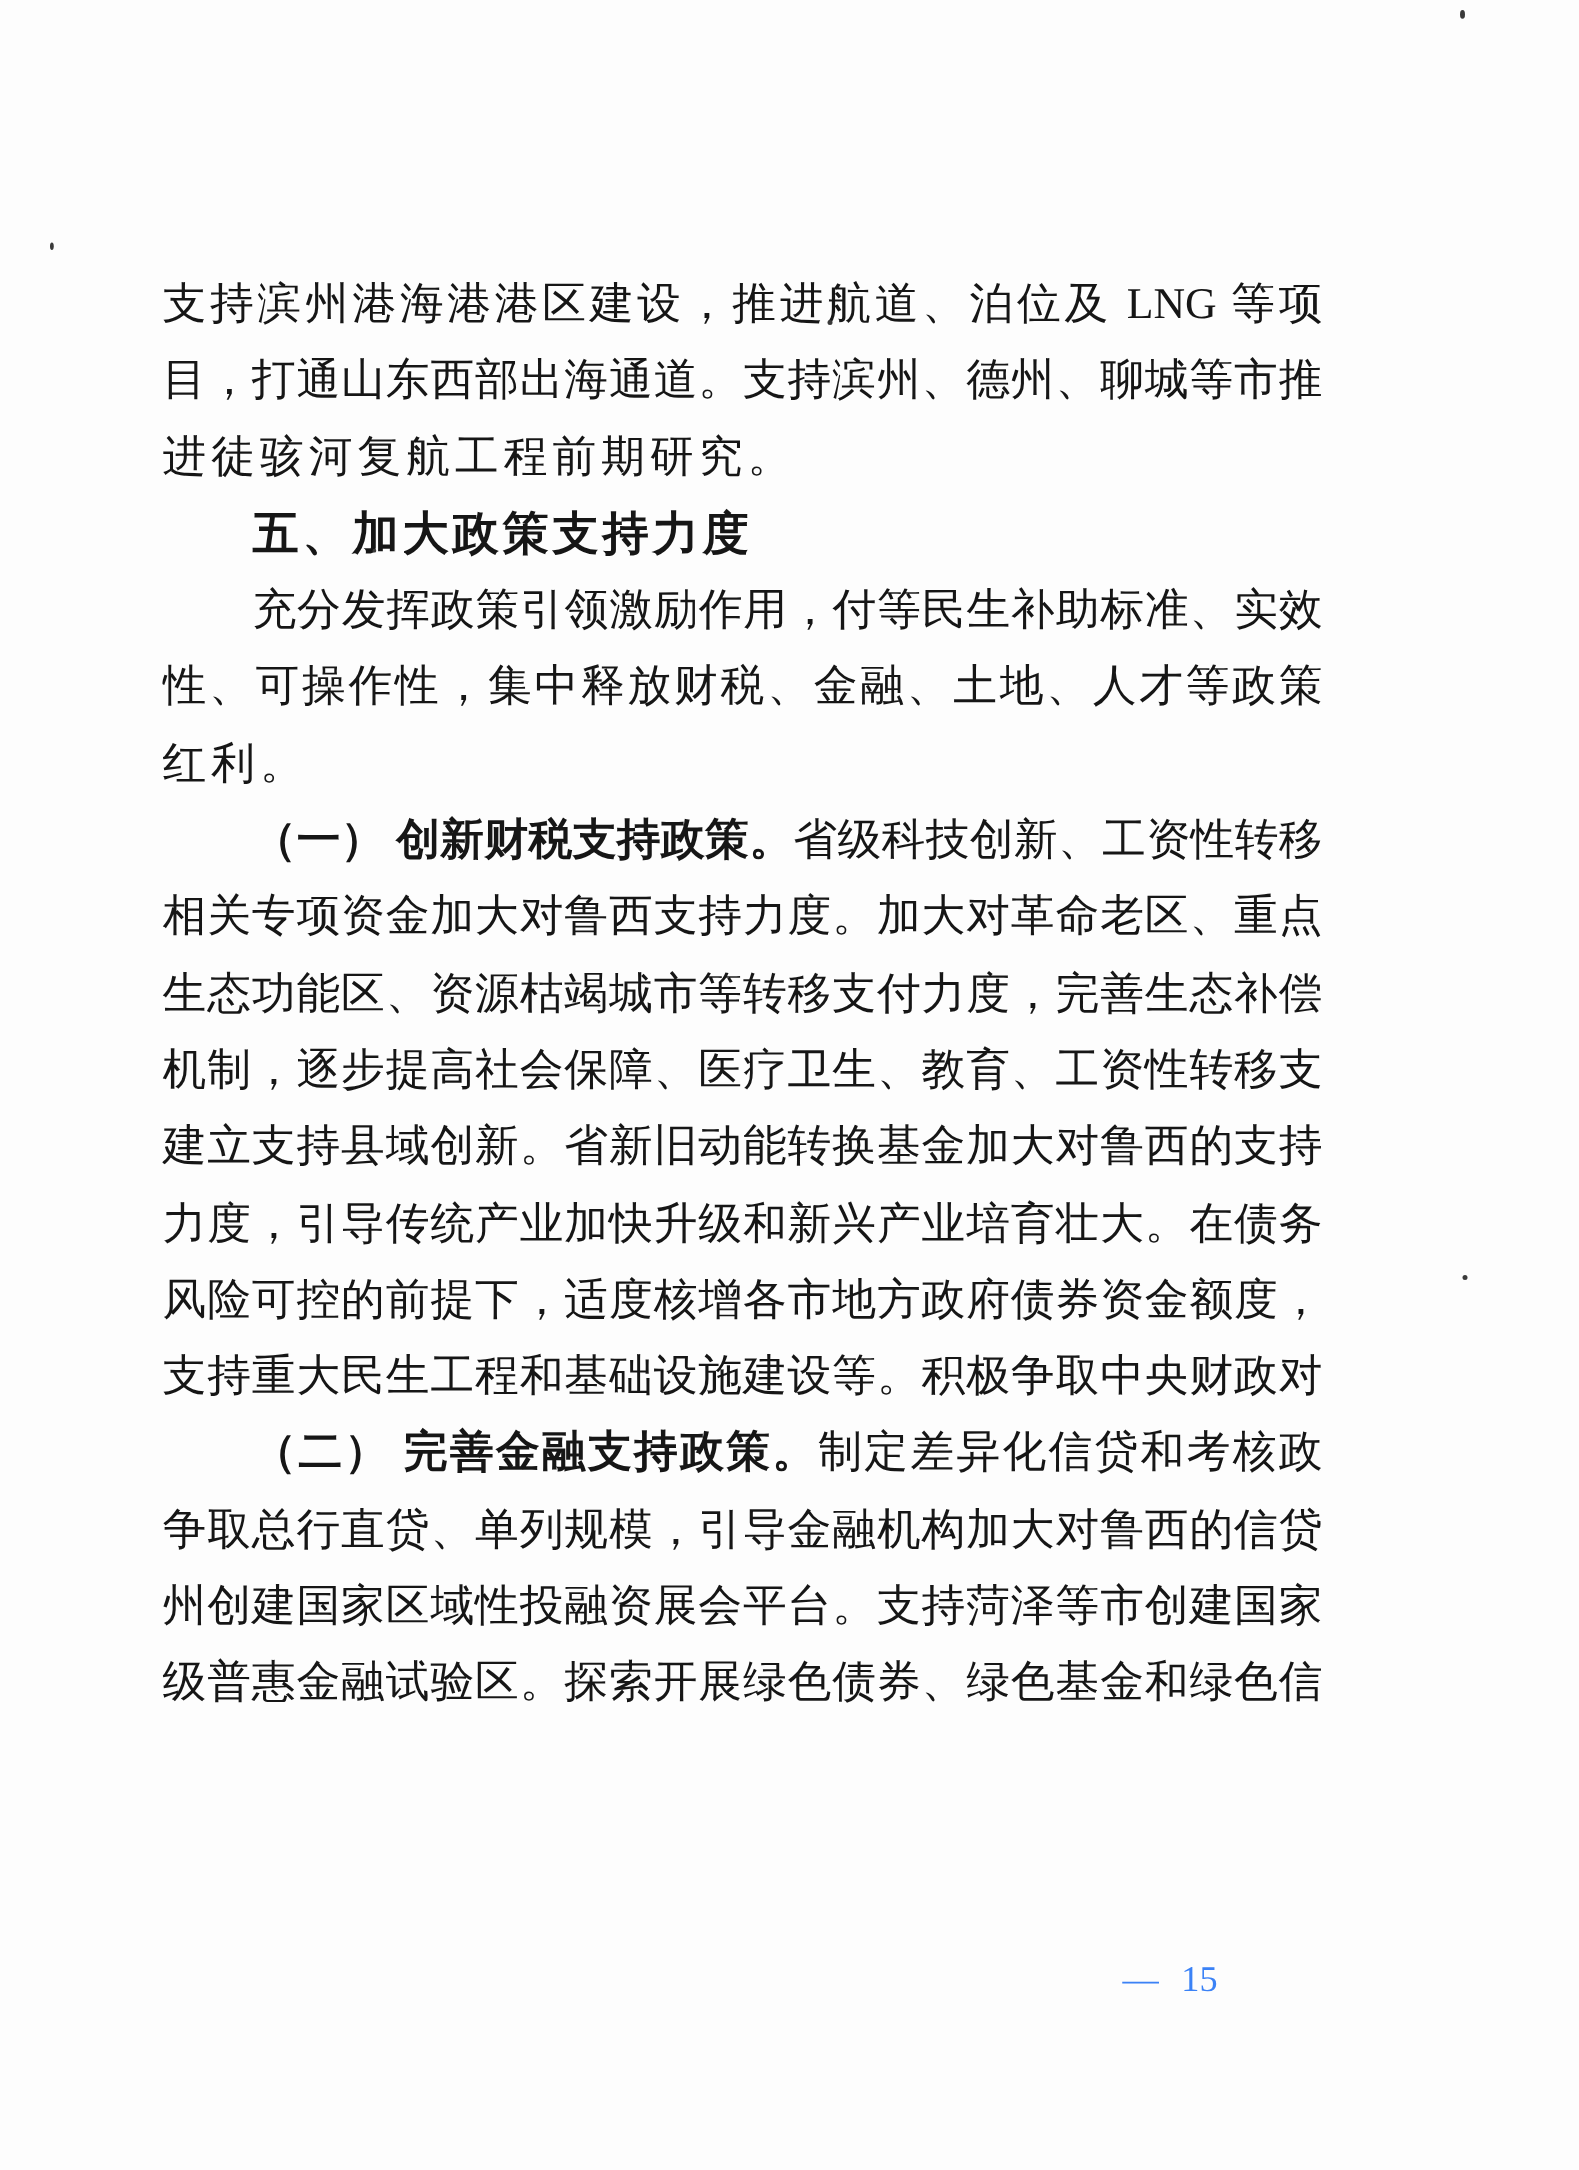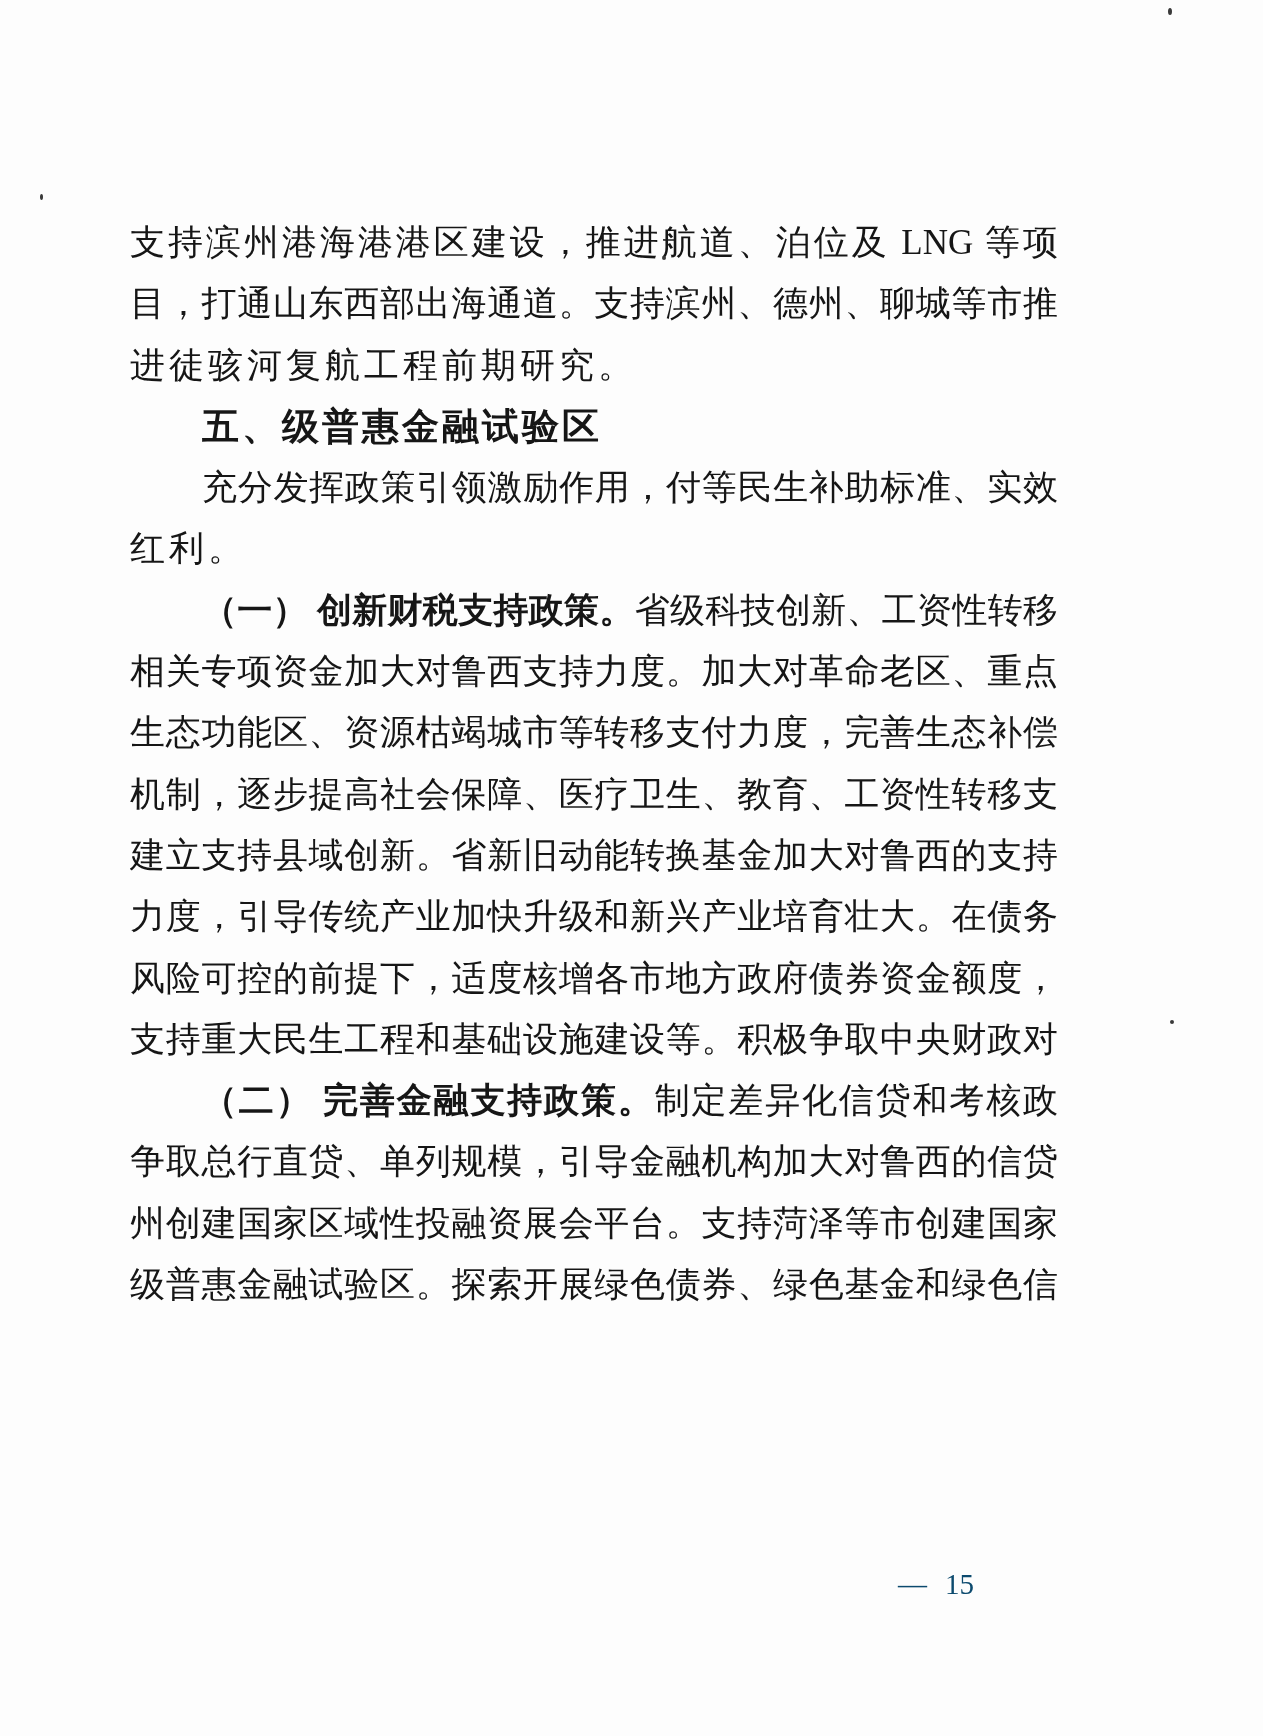--- a/index.html
+++ b/index.html
@@ -47,21 +47,21 @@
   }
   .lead {
     font-weight: 700;
     margin-top: 34px;
   }
   .footer {
     position: absolute;
     top: 1568px;
     left: 898px;
     font-size: 29px;
-    color: #0c4a6e;
+    color: #3b82f6;
   }
   .footer .dash {
     display: inline-block;
     margin-right: 18px;
   }
   .artifact {
     position: absolute;
     background: #3a3a3a;
     border-radius: 50%;
   }
@@ -77,24 +77,25 @@
 <div class="page">
 
   <div class="text-block">
 
     <div class="line justify"><span>支持滨州港海港港区建设，推进航道、泊位及 LNG 等项</span></div>
 
     <div class="line justify"><span>目，打通山东西部出海通道。支持滨州、德州、聊城等市推</span></div>
 
     <div class="line"><span>进徒骇河复航工程前期研究。</span></div>
 
-    <div class="line heading indent"><span>五、级普惠金融试验区</span></div>
+    <div class="line heading indent"><span>五、加大政策支持力度</span></div>
 
     <div class="line justify indent"><span>充分发挥政策引领激励作用，付等民生补助标准、实效</span></div>
 
+    <div class="line justify"><span>性、可操作性，集中释放财税、金融、土地、人才等政策</span></div>
 
     <div class="line"><span>红利。</span></div>
 
     <div class="line justify indent"><span class="lead">（一） 创新财税支持政策。</span><span>省级科技创新、工资性转移支</span></div>
 
     <div class="line justify"><span>相关专项资金加大对鲁西支持力度。加大对革命老区、重点</span></div>
 
     <div class="line justify"><span>生态功能区、资源枯竭城市等转移支付力度，完善生态补偿</span></div>
 
     <div class="line justify"><span>机制，逐步提高社会保障、医疗卫生、教育、工资性转移支</span></div>

